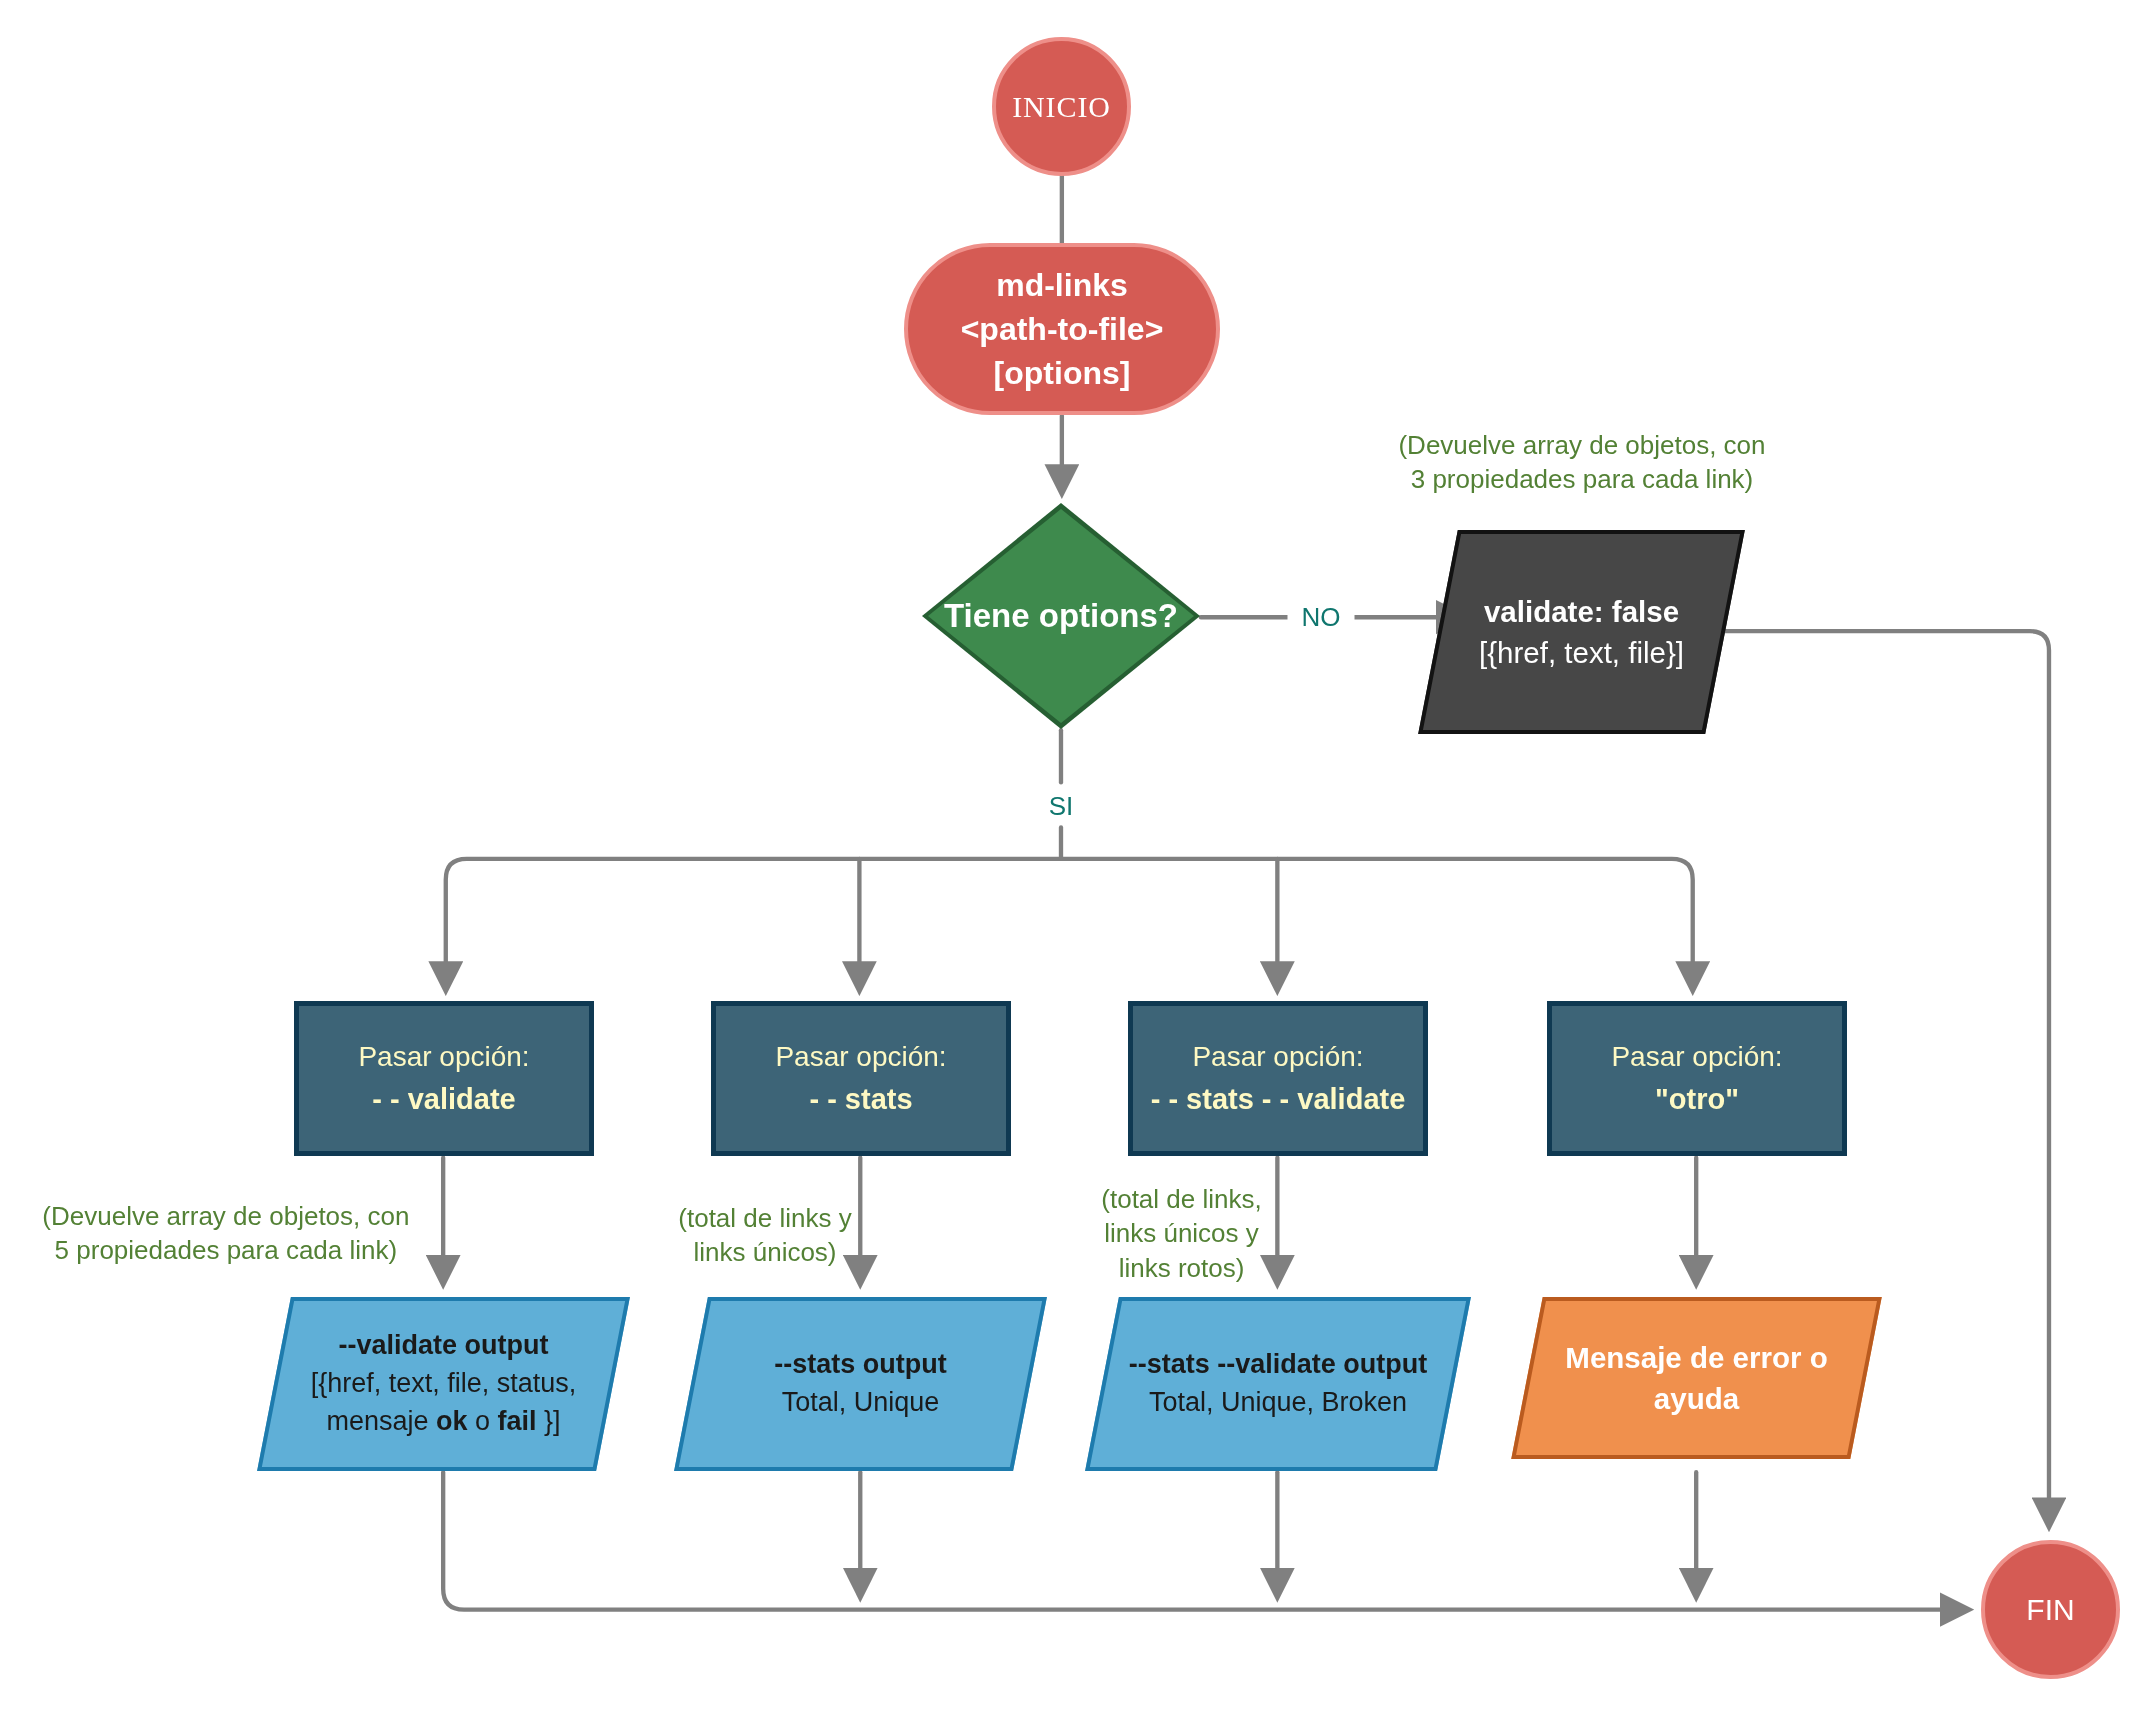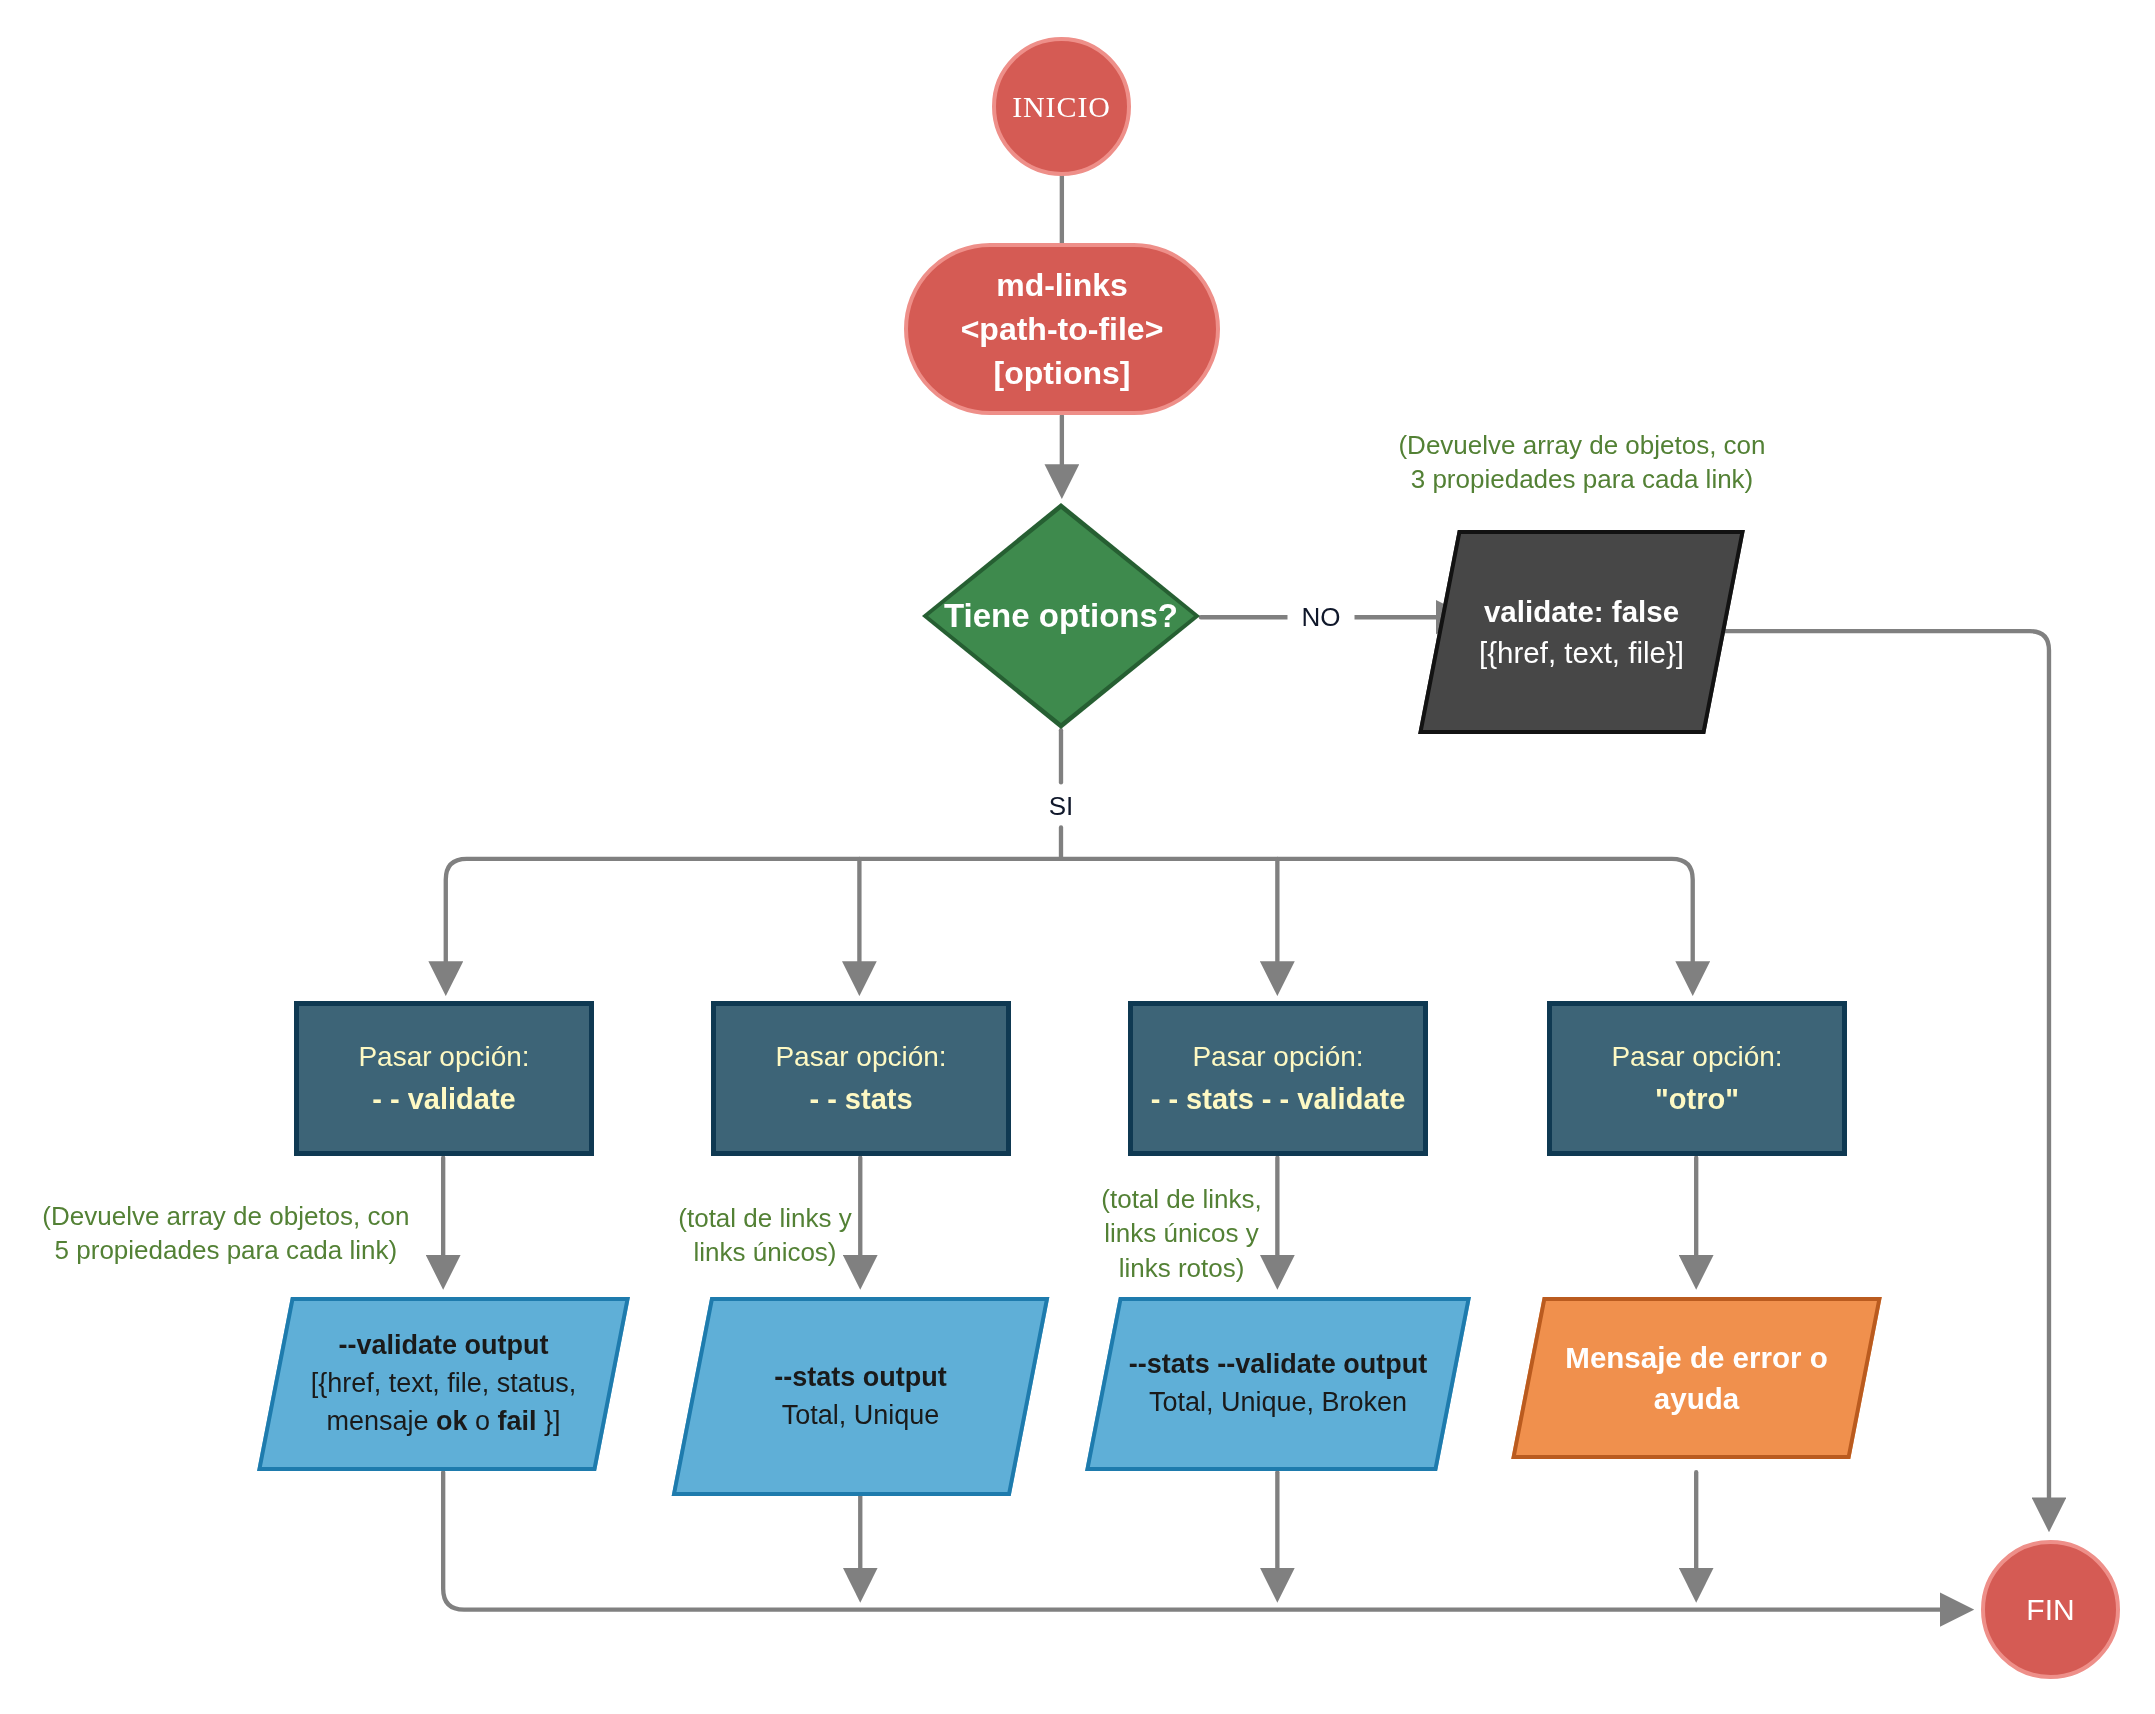--- a/index.html
+++ b/index.html
@@ -30,21 +30,21 @@
   .para-dark  .para-shape { background:#474747; border:4.3px solid #121212; }
   .para-blue  .para-shape { background:#5FAFD7; border:4.3px solid #1E7BAD; }
   .para-orange .para-shape { background:#F0904D; border:4.3px solid #BA5B1F; }
   .para-content { position:relative; line-height:1.4; }
   .para-dark .para-content { color:#ffffff; font-size:29.5px; }
   .para-blue .para-content { color:#1a1a1a; font-size:27px; }
   .para-orange .para-content { color:#ffffff; font-size:29.5px; font-weight:bold; }
   .ttl { font-weight:bold;text-align:center; }
   .b { font-weight:bold; }
 
-  .edge-label { position:absolute; background:#ffffff; color:#0f172a; font-size:26px;
+  .edge-label { position:absolute; background:#ffffff; color:#0f766e; font-size:26px;
                 padding:1.7px 14px; transform:translate(-50%,-50%); }
 
   .note { position:absolute; color:#538135; font-size:26px; line-height:1.32; text-align:center; }
 </style>
 </head>
 <body>
 
 <div id="canvas">
 
   <svg id="edges" width="2155" height="1715" viewBox="0 0 2480 1973">
@@ -147,21 +147,21 @@
 
   <div class="node para para-blue" style="left:274px; top:1297px; width:339px; height:174px;">
     <div class="para-shape"></div>
     <div class="para-content">
       <div class="ttl">--validate output</div>
       <div>[{href, text, file, status,</div>
       <div><span>mensaje </span><span class="b">ok</span><span> o </span><span class="b">fail</span><span> }]</span></div>
     </div>
   </div>
 
-  <div class="node para para-blue" style="left:691px; top:1297px; width:339px; height:199px;">
+  <div class="node para para-blue" style="left:691px; top:1297px; width:339px; height:174px;">
     <div class="para-shape"></div>
     <div class="para-content">
       <div class="ttl">--stats output</div>
       <div>Total, Unique</div>
     </div>
   </div>
 
   <div class="node para para-blue" style="left:1102px; top:1297px; width:352px; height:174px;">
     <div class="para-shape"></div>
     <div class="para-content">

